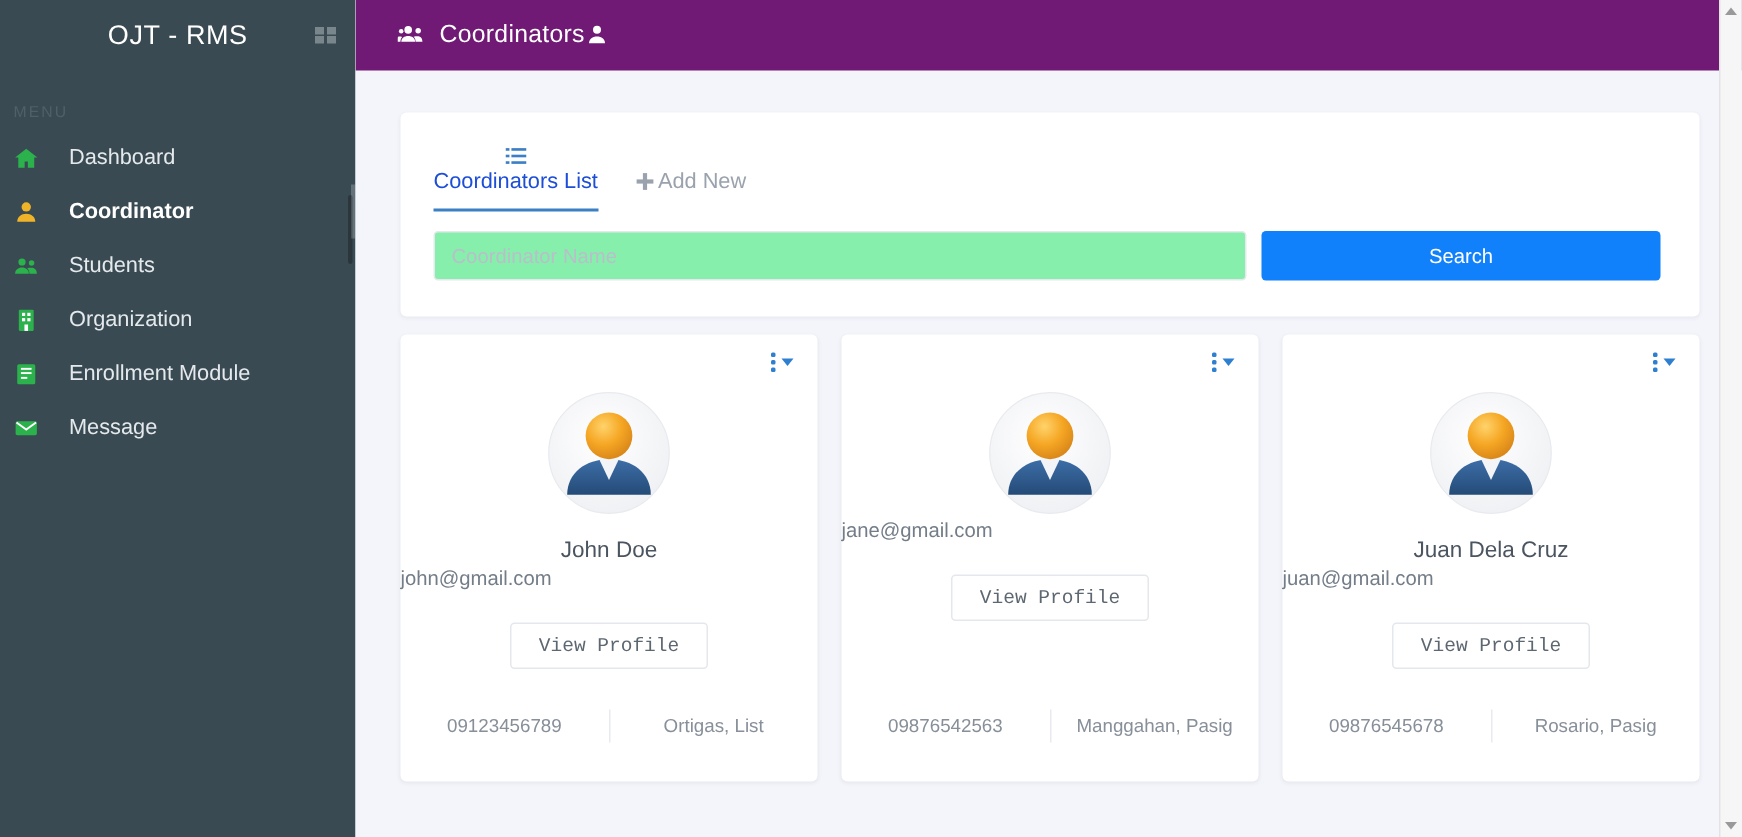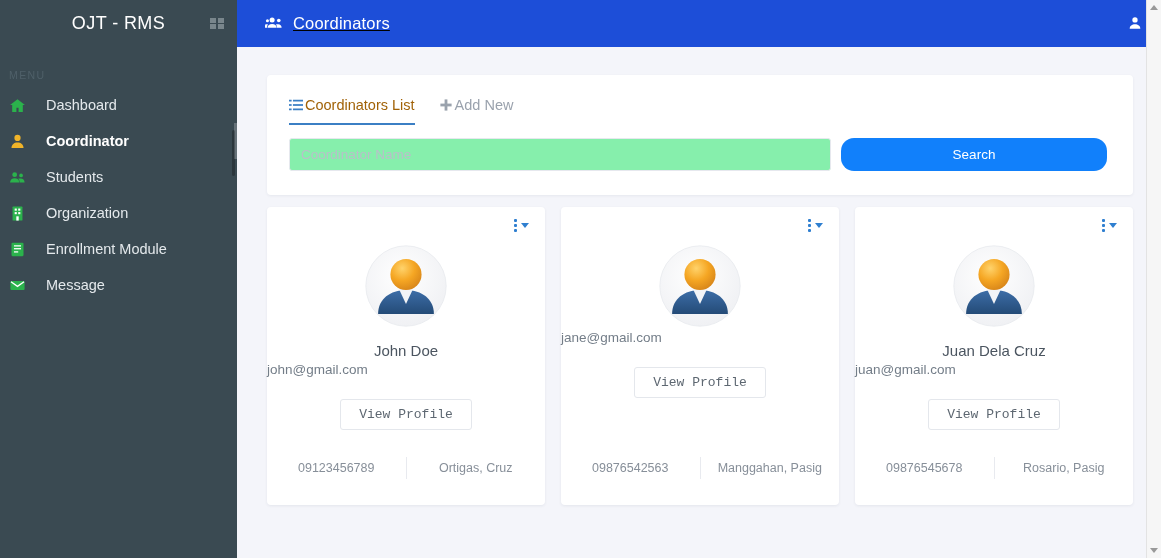--- a/index.html
+++ b/index.html
@@ -109,26 +109,24 @@
     display: flex;
     flex-direction: column;
     background: #f4f5fa;
     position: relative;
     overflow: hidden;
   }
 
   .topbar {
     height: 47px;
     flex: 0 0 47px;
-    background: #1d4ed8;
+    background: #701a75;
     display: flex;
     align-items: center;
     padding: 0 18px 0 28px;
-    justify-content: space-between;
-    text-decoration: underline;
   }
   .topbar-left { display: flex; align-items: center; gap: 9px; }
   .topbar-title { color: #ffffff; font-size: 16.5px; letter-spacing: .2px; }
   .topbar-ico { width: 19px; height: 19px; display: block; }
   .topbar-user-ico { width: 16px; height: 17px; display: block; cursor: pointer; }
 
   .content {
     flex: 1 1 auto;
     padding: 28px 28px 0 30px;
     overflow: hidden;
@@ -145,21 +143,21 @@
   .tab {
     display: flex;
     align-items: center;
     gap: 2px;
     font-size: 14.5px;
     padding-bottom: 12px;
     cursor: pointer;
     position: relative;
     color: #9aa2ad;
   }
-  .tab.active { color: #a16207; }
+  .tab.active { color: #1d4ed8; flex-direction: column; }
   .tab.active::after {
     content: "";
     position: absolute;
     left: 0; right: 0; bottom: 0;
     height: 2.5px;
     background: #3b7fc4;
   }
   .tab-ico { width: 14px; height: 14px; display:block; }
 
   .search-row { display: flex; gap: 10px; margin-top: 13px; }
@@ -175,21 +173,21 @@
     background: #86efac;
     outline: none;
   }
   .search-input::placeholder { color: #b9bfc9; }
   .search-btn {
     width: 266px;
     flex: 0 0 266px;
     height: 33px;
     background: #1180fb;
     border: none;
-    border-radius: 13px;
+    border-radius: 3px;
     color: #fff;
     font-size: 13.5px;
     cursor: pointer;
     font-family: "Liberation Sans", sans-serif;
   }
 
   
   .cards {
     display: flex;
     gap: 16px;
@@ -462,21 +460,21 @@
             </svg>
           </div>
           <div class="card-name">John Doe</div>
           <div class="card-email">john@gmail.com</div>
           <div class="view-wrap">
             <button class="view-btn">View Profile</button>
           </div>
           <div class="card-foot">
             <span class="foot-cell">09123456789</span>
             <span class="foot-div"></span>
-            <span class="foot-cell">Ortigas, Cruz</span>
+            <span class="foot-cell">Ortigas, List</span>
           </div>
         </div>
 
         <div class="card">
           <div class="card-menu-row">
             <span class="card-menu">
               <span class="dots">
                   <i></i>
                   <i></i>
                   <i></i>

